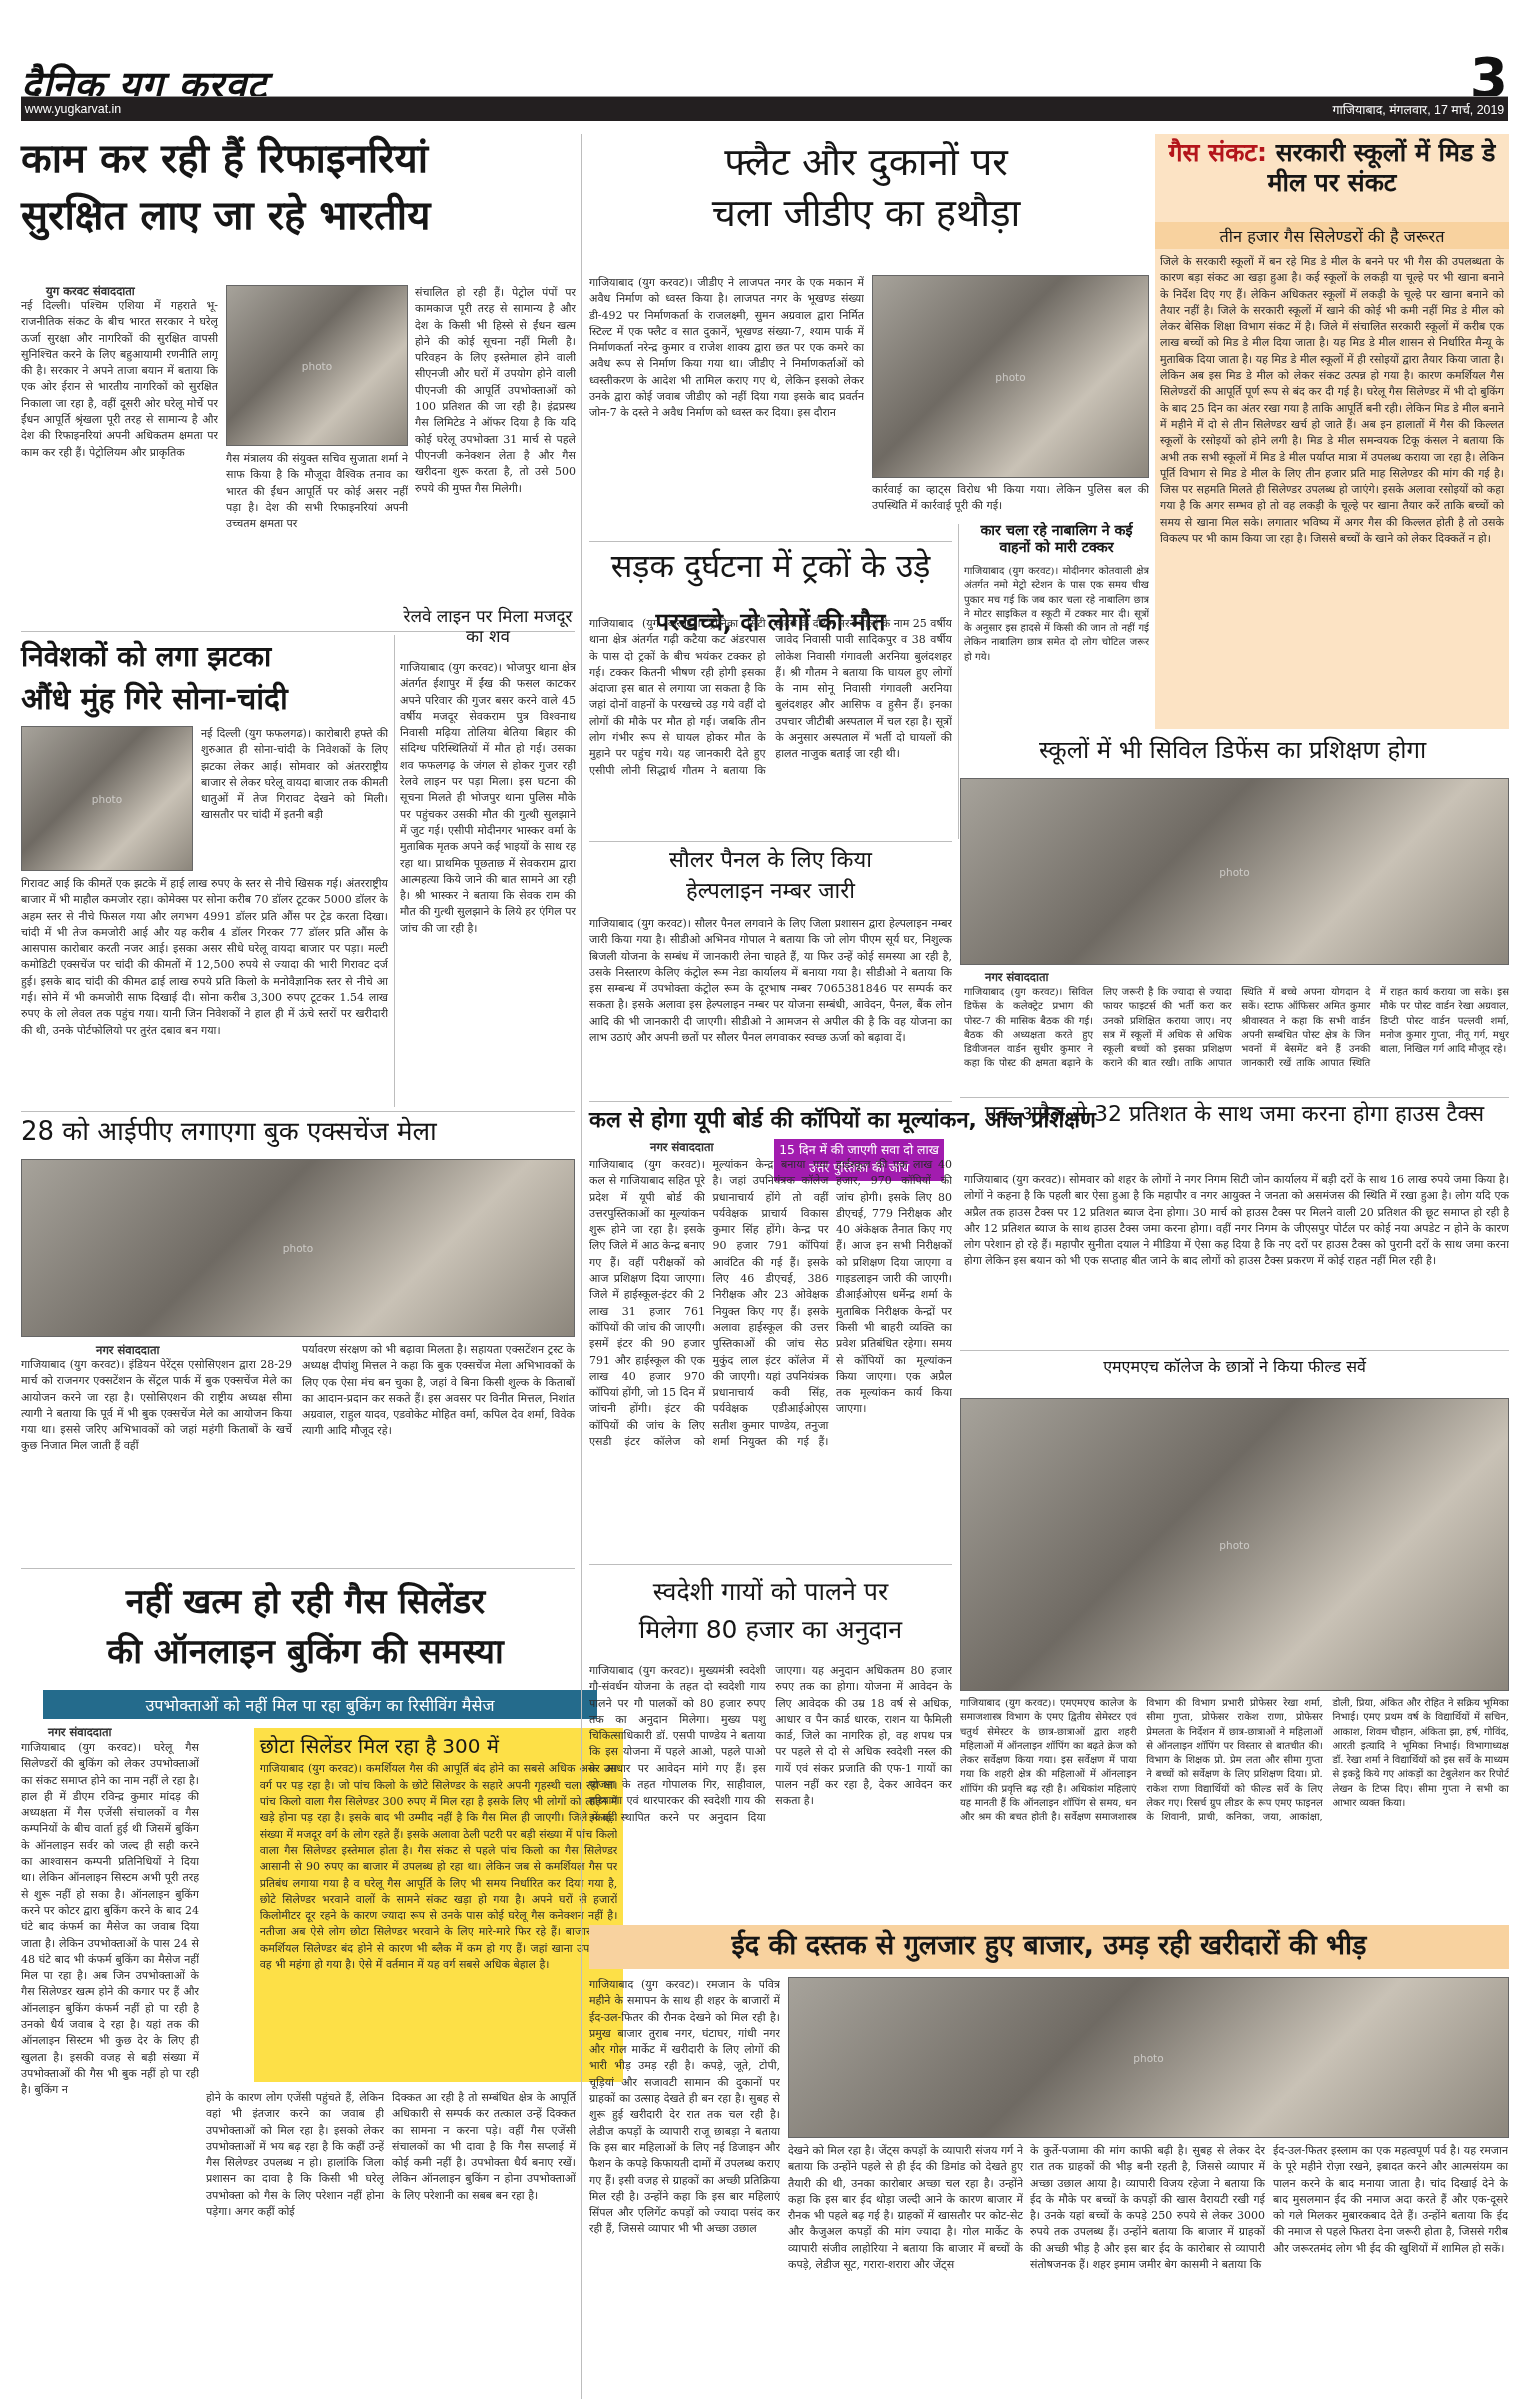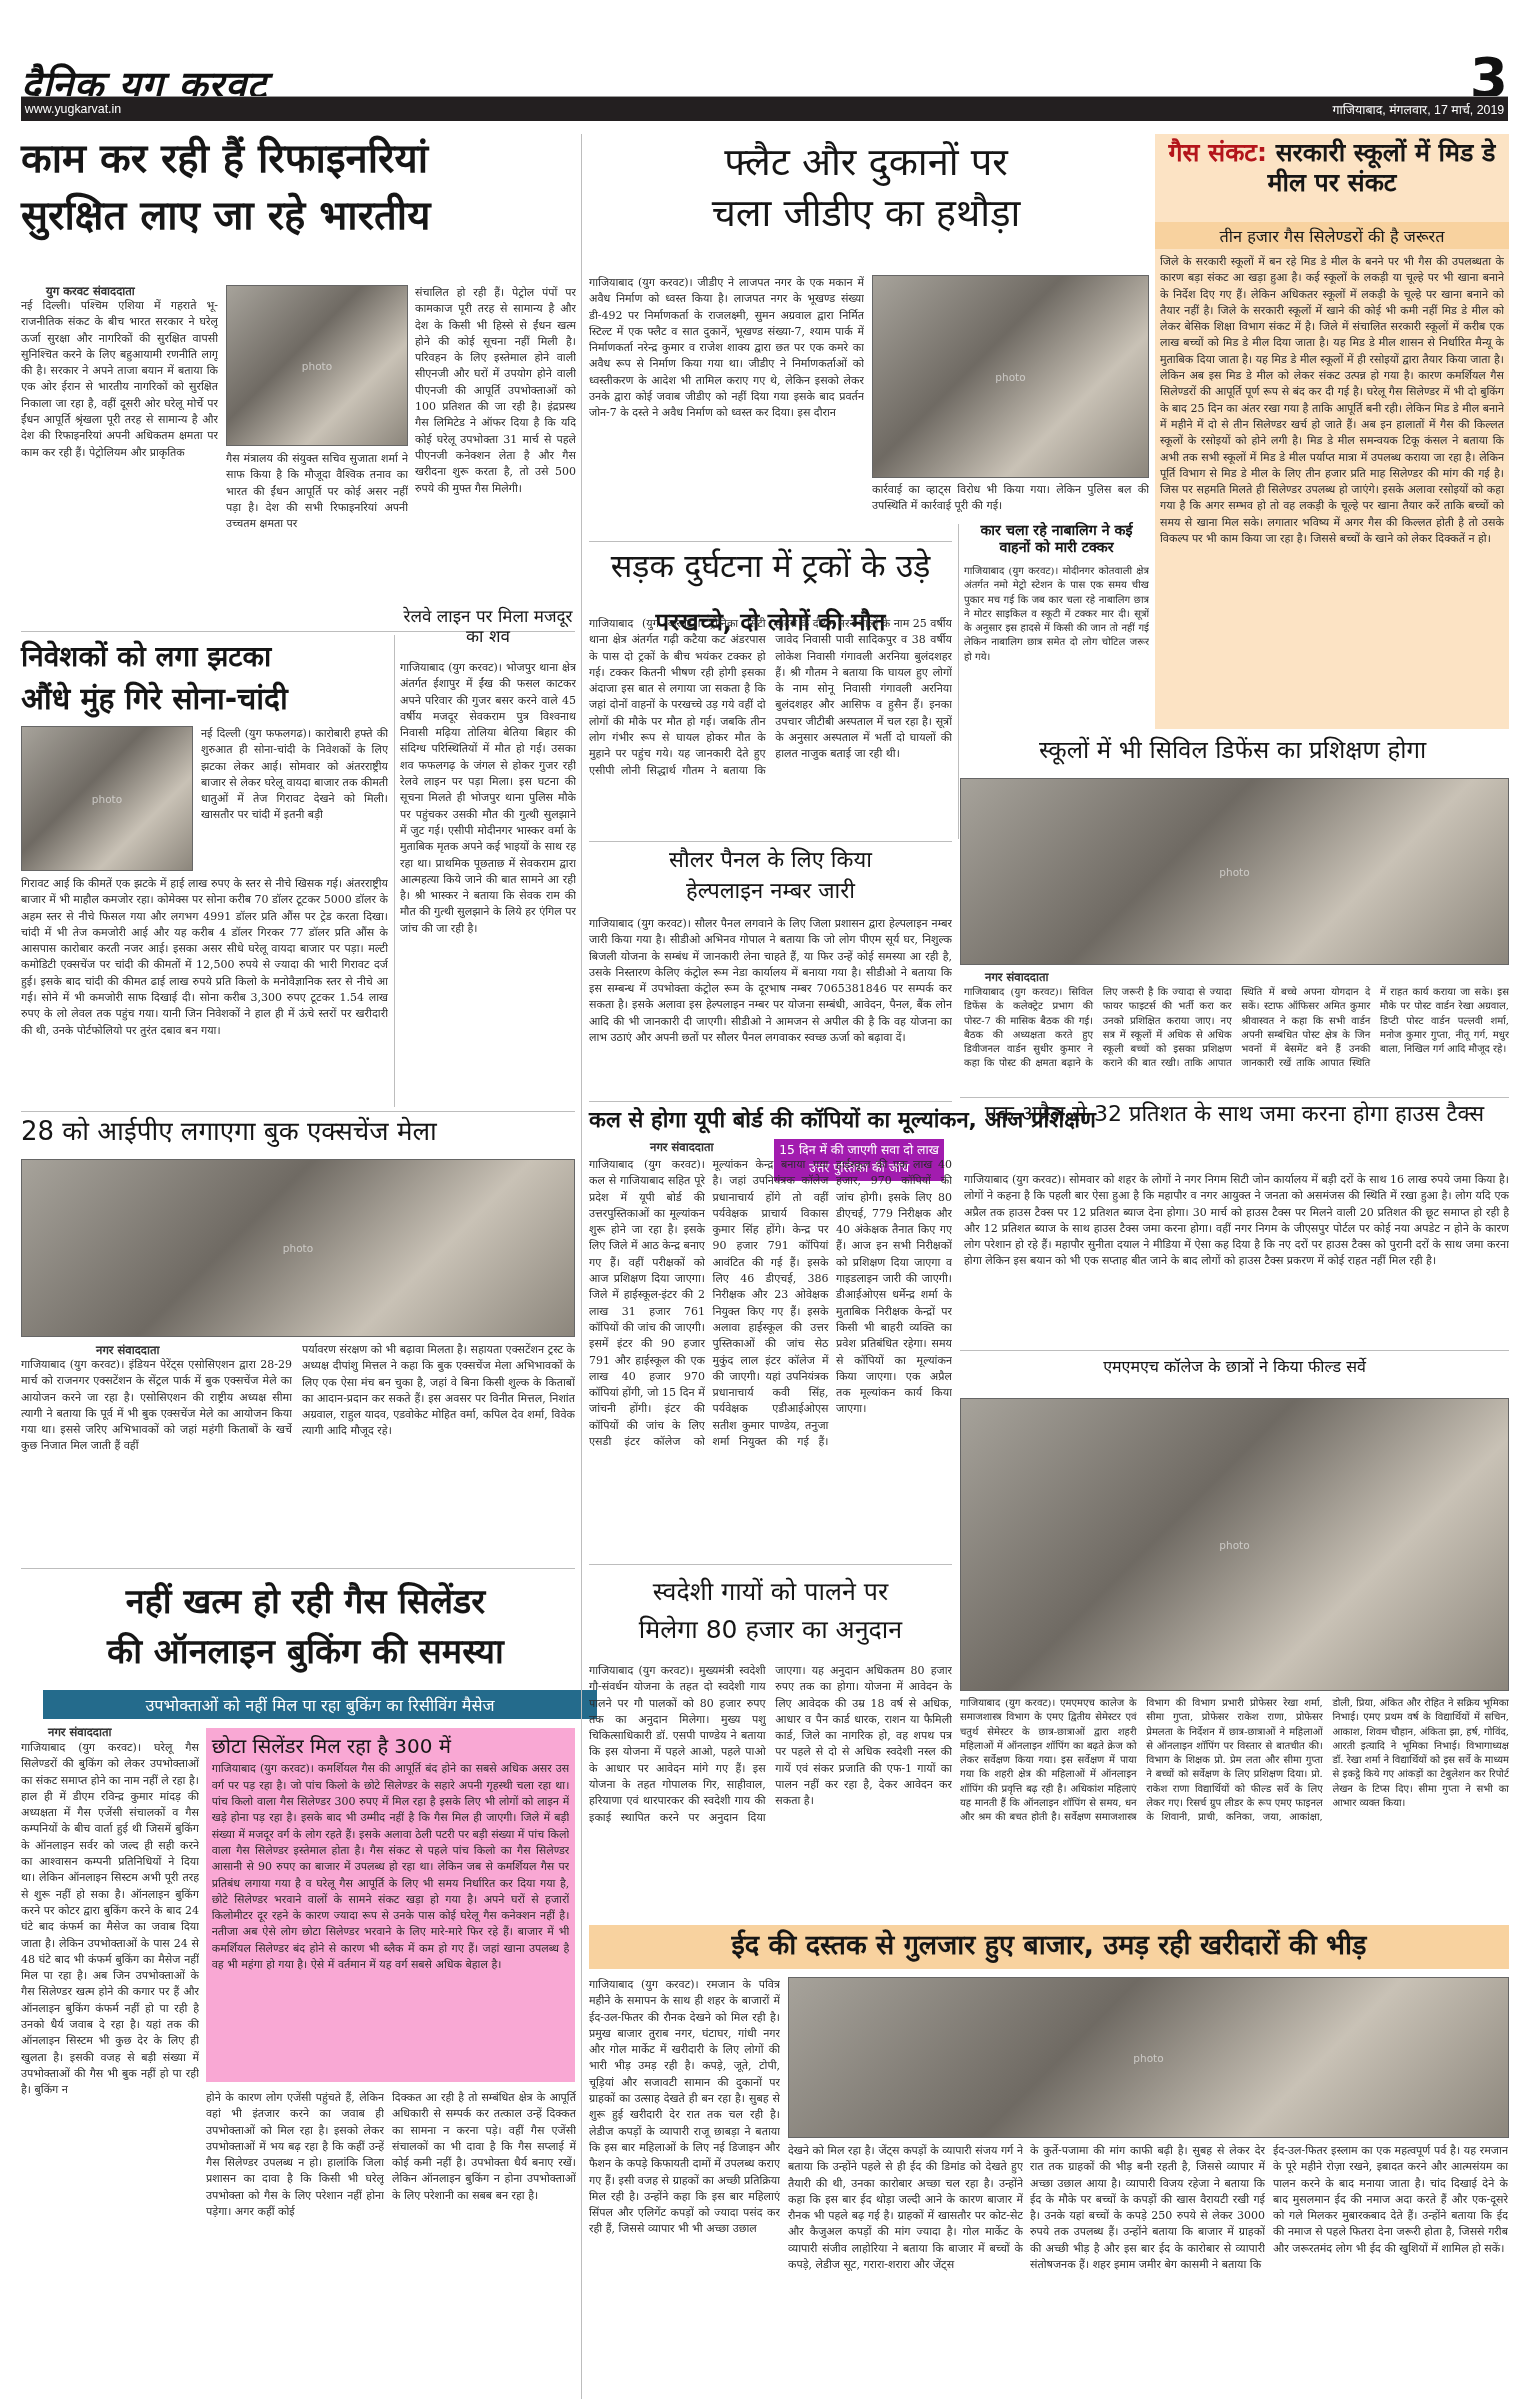--- a/index.html
+++ b/index.html
@@ -11,21 +11,21 @@
   .hl { font-family: "DejaVu Sans", sans-serif; font-weight: bold; color: #161616; line-height: 1.2; }
   .body { font-family: "DejaVu Serif", serif; font-size: 11px; line-height: 16.3px; color: #2a2a2a; text-align: justify; overflow: hidden; }
   .byline { font-family: "DejaVu Serif", serif; font-size: 11.5px; font-weight: bold; color: #333; }
   .photo { background: linear-gradient(135deg,#a7a39b,#6f6a63 40%,#c9c2b6 70%,#8c867c); border: 1px solid #666; display: flex; align-items: center; justify-content: center; color: rgba(255,255,255,0.55); font-size: 10.5px; }
   .rule-v { background: #bdbdbd; width: 1px; }
   .rule-h { background: #bdbdbd; height: 1px; }
   .peach { background: #fce3c4; }
   .peach2 { background: #f8d29f; }
   .teal { background: #246b8c; color: #fff; }
   .magenta { background: #a21caf; color: #fff; }
-  .grey { background: #f9a8d4; }
+  .grey { background: #fde047; margin-left: 48px; }
 </style>
 </head>
 <body>
 
 <div class="abs masthead-title">दैनिक युग करवट</div>
 <div class="abs page-num">3</div>
 <div class="abs dateline-bar">
   <span>www.yugkarvat.in</span>
   <span>गाजियाबाद, मंगलवार, 17 मार्च, 2019</span>
 </div>

